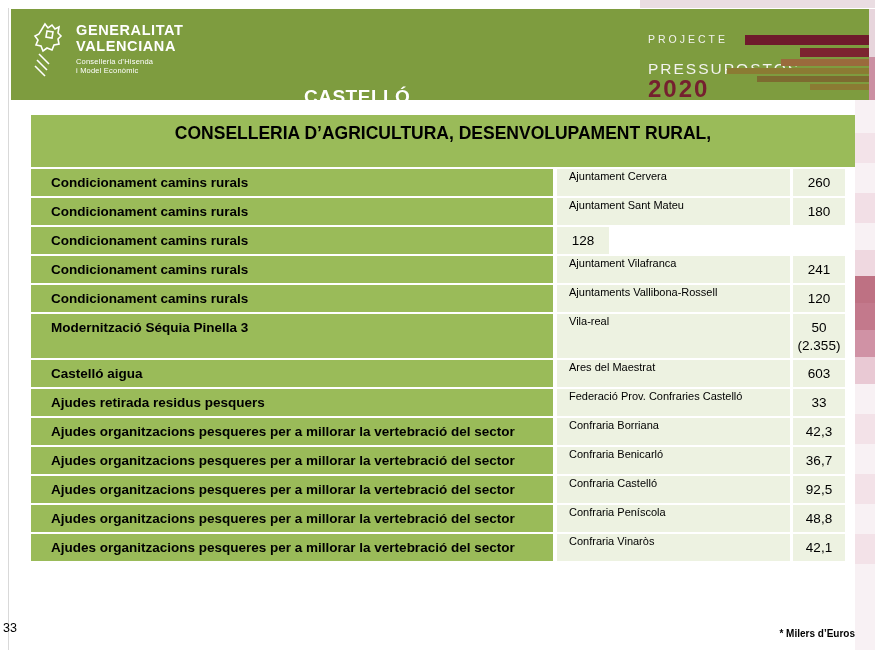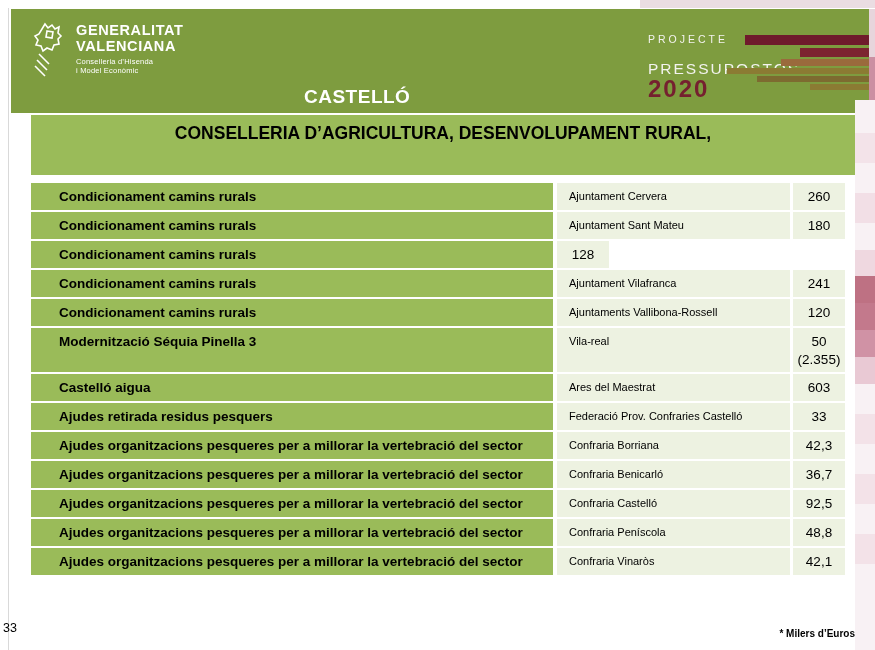--- a/index.html
+++ b/index.html
@@ -11,21 +11,21 @@
     position: relative;
     font-family: "Liberation Sans", sans-serif;
     color: #000;
   }
   
   .slide-edge-left { position:absolute; left:8px; top:8px; width:1px; height:642px; background:#d9d9d9; }
   .top-strip { position:absolute; left:640px; top:0; width:235px; height:8px; background:#eadde2; }
 
   
   .band {
-    position:absolute; left:11px; top:9px; width:858px; height:104px;
+    position:absolute; left:11px; top:9px; width:858px; height:91px;
     background:#7e9c3f; overflow:hidden;
   }
   .band-edge { position:absolute; left:869px; top:9px; width:6px; height:91px; background:#e7d5dc; }
   .band-edge .rose { position:absolute; left:0; top:48px; width:6px; height:43px; background:#cb8fa2; }
 
   .gva { position:absolute; left:22px; top:13px; display:flex; align-items:flex-start; }
   .gva svg { display:block; margin-right:9px; }
   .gva-name { color:#fff; font-weight:bold; font-size:14.5px; line-height:16px; letter-spacing:0.6px; }
   .gva-sub { color:#fff; font-size:7.5px; line-height:9px; margin-top:3px; letter-spacing:0.2px; }
 
@@ -57,32 +57,32 @@
   .rs5  { top:203px; height:27px; background:#c3798c; }
   .rs6  { top:230px; height:27px; background:#d092a5; }
   .rs7  { top:257px; height:27px; background:#e9c9d4; }
   .rs8  { top:314px; height:30px; background:#f3e2e8; }
   .rs9  { top:374px; height:30px; background:#f3e2e8; }
   .rs10 { top:434px; height:30px; background:#f3e2e8; }
 
   
   .table { position:absolute; left:31px; top:115px; width:824px; }
   .t-title {
-    background:#9abb59; height:60px; padding:6px 8px;
+    background:#9abb59; height:52px; padding:6px 8px;
     text-align:center; font-weight:bold; font-size:17.5px; line-height:24px;
-    margin-bottom:8px;
+    margin-bottom:2px;
   }
   .row { display:flex; margin-bottom:2px; min-height:27px; }
   .c1 {
     width:522px; background:#9abb59; font-weight:bold; font-size:13.5px;
-    line-height:19px; padding:4px 28px; margin-right:4px;
+    line-height:19px; padding:4px 20px; margin-right:4px;
   }
   .c2 {
     width:233px; background:#edf2e1; font-size:11px; line-height:14px;
-    padding:6px 12px 3px; margin-right:3px;
+    padding:0 12px 3px; margin-right:3px;
   }
   .c3 {
     width:52px; background:#edf2e1; font-size:13.5px; line-height:18px;
     padding:5px 4px 3px; text-align:center;
   }
 
   
   .footnote {
     position:absolute; right:20px; top:628px; font-size:10px; font-weight:bold;
     z-index:5; white-space:nowrap;

